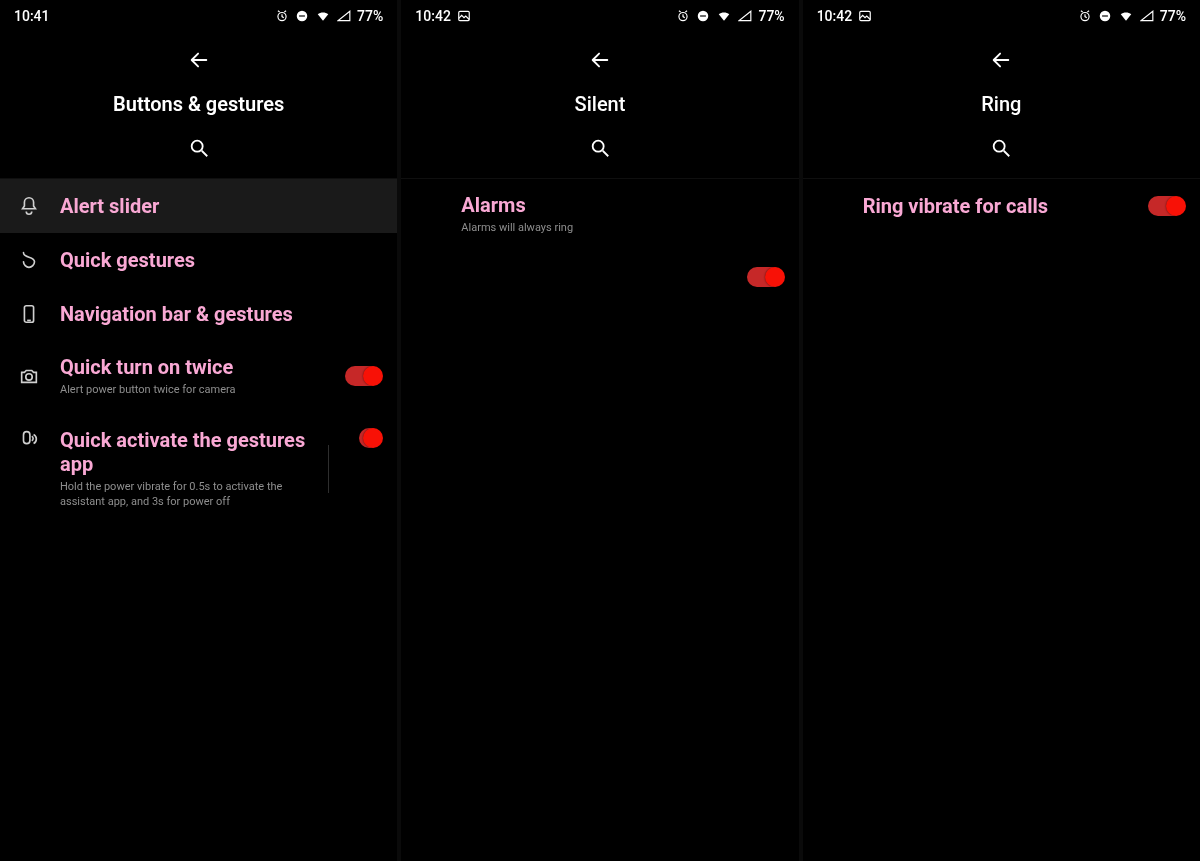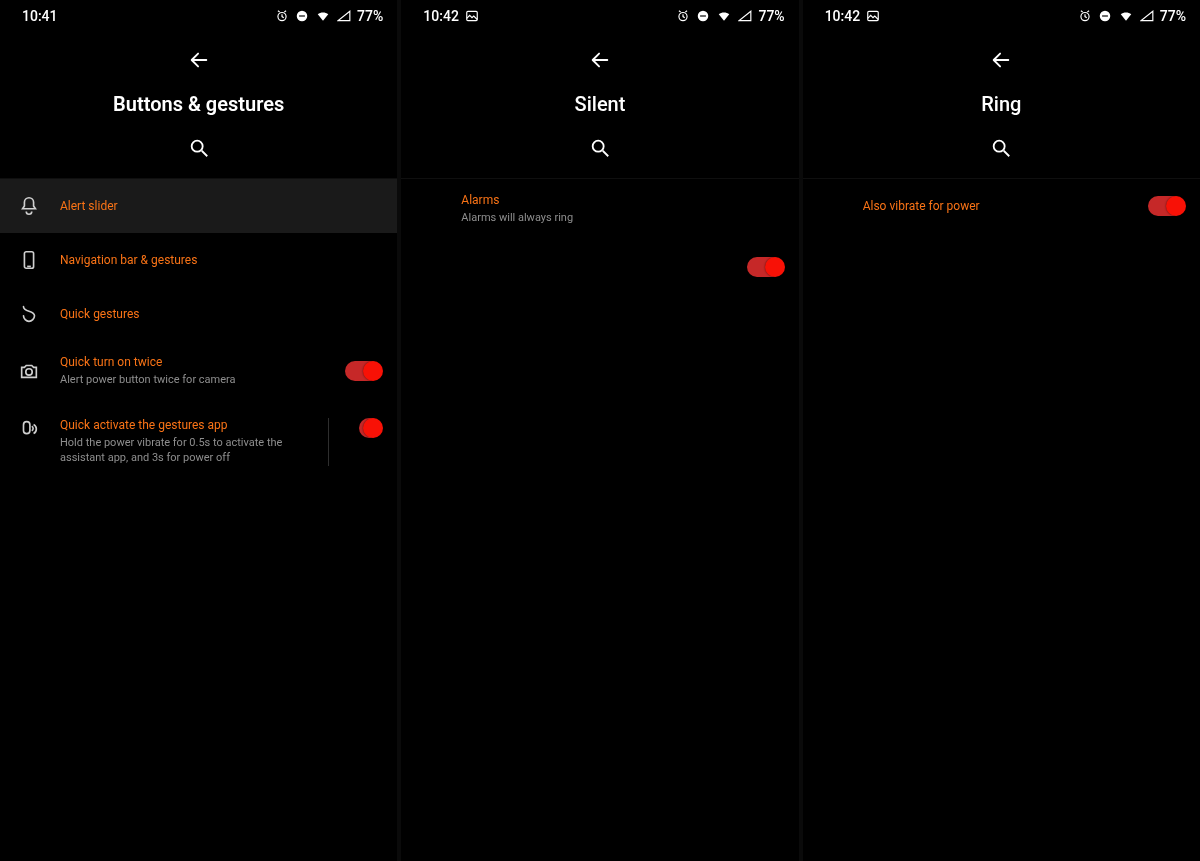--- a/index.html
+++ b/index.html
@@ -25,21 +25,21 @@
   }
   .statusbar {
     display: flex;
     align-items: center;
     justify-content: space-between;
     padding: 8px 14px 6px 14px;
     font-size: 14px;
     font-weight: 500;
     color: #fff;
   }
-  .sb-left { display:flex; align-items:center; gap:6px;margin-left:8px;}
+  .sb-left { display:flex; align-items:center; gap:6px;}
   .sb-right { display: flex; align-items: center; gap: 6px; }
   .ic { display:inline-flex; align-items:center; justify-content:center; }
   .ic svg { display:block; }
   .header {
     display: flex;
     align-items: center;
     padding: 18px 14px 18px 14px;
     gap: 20px;
     border-bottom: 1px solid rgba(255,255,255,0.06);
     flex-direction: column;
@@ -59,21 +59,21 @@
     gap:18px;
     padding: 14px 16px;
     min-height: 54px;
   }
   .row.tall { align-items:flex-start; padding-top:16px; padding-bottom:16px; }
   .row .lead {
     width:26px; min-width:26px; display:flex; align-items:center; justify-content:center;
     color:#cfcfcf;
   }
   .row .body { flex: 1 1 auto; display:flex; flex-direction:column; gap:4px; }
-  .row .label { font-size:12px; font-weight:400; color:#f97316; }
+  .row .label { font-size:20px; font-weight:700; color:#f9a8d4; }
   .row .sub   { font-size:11px; color:#8e8e8e; line-height:1.35; }
   .row.selected { background: rgba(255,255,255,0.10); }
   .row.indented { padding-left: 60px; }
   .toggle {
     width: 36px; height:20px; border-radius:10px; position:relative;
     background:#c62828;
   }
   .toggle .knob {
     position:absolute; top:0px; right:-2px; width:20px; height:20px; border-radius:50%;
     background:#f81106; box-shadow:0 0 2px rgba(0,0,0,.6);
@@ -148,37 +148,37 @@
             </svg>
         </span>
         <span class="body">
             <span class="label">Alert slider</span>
           </span>
       </div>
 
       <div class="row">
         <span class="lead">
           <svg width="22" height="22" viewBox="0 0 24 24">
+              <path d="M6 4c0 6 12 4 12 10 0 3-3 6-6 6s-6-3-6-6" fill="none" stroke="#cfcfcf" stroke-width="1.8" stroke-linecap="round"></path>
+            </svg>
+        </span>
+        <span class="body">
+            <span class="label">Quick gestures</span>
+          </span>
+      </div>
+
+      <div class="row">
+        <span class="lead">
+          <svg width="22" height="22" viewBox="0 0 24 24">
               <rect x="7" y="3" width="10" height="18" rx="2" fill="none" stroke="#cfcfcf" stroke-width="1.8"></rect>
               <line x1="10" y1="19" x2="14" y2="19" stroke="#cfcfcf" stroke-width="1.8"></line>
             </svg>
         </span>
         <span class="body">
             <span class="label">Navigation bar &amp; gestures</span>
-          </span>
-      </div>
-
-      <div class="row">
-        <span class="lead">
-          <svg width="22" height="22" viewBox="0 0 24 24">
-              <path d="M6 4c0 6 12 4 12 10 0 3-3 6-6 6s-6-3-6-6" fill="none" stroke="#cfcfcf" stroke-width="1.8" stroke-linecap="round"></path>
-            </svg>
-        </span>
-        <span class="body">
-            <span class="label">Quick gestures</span>
           </span>
       </div>
 
       <div class="row">
         <span class="lead">
           <svg width="22" height="22" viewBox="0 0 24 24">
               <path d="M4 8h3l2-2h6l2 2h3v11H4z" fill="none" stroke="#cfcfcf" stroke-width="1.8"></path>
               <circle cx="12" cy="13" r="3.5" fill="none" stroke="#cfcfcf" stroke-width="1.8"></circle>
             </svg>
         </span>
@@ -335,21 +335,21 @@
             <circle cx="10" cy="10" r="6" stroke="#fff" stroke-width="2" fill="none"></circle>
             <path d="M15 15l6 6" stroke="#fff" stroke-width="2"></path>
           </svg>
       </span>
     </div>
 
     <div class="content">
       <div class="row indented">
 
         <span class="body">
-          <span class="label">Also vibrate for power</span>
+          <span class="label">Ring vibrate for calls</span>
         </span>
         <span class="toggle">
             <span class="knob"></span>
           </span>
       </div>
     </div>
   </div>
 
 </div>
 

